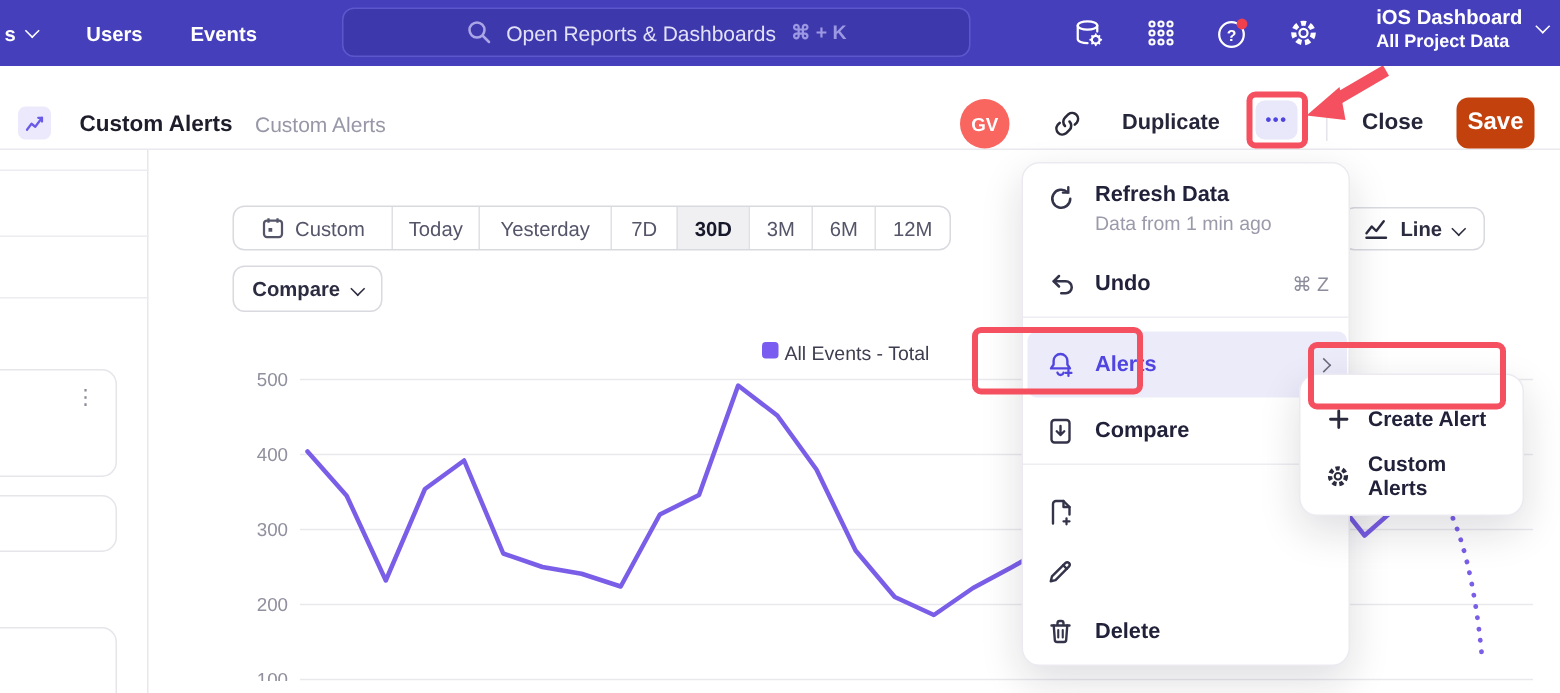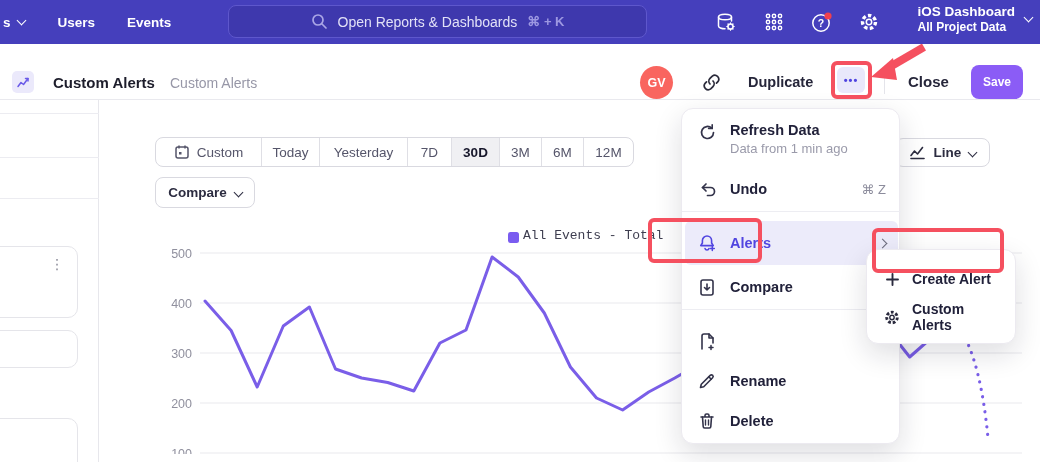--- a/index.html
+++ b/index.html
@@ -43,22 +43,22 @@
     display:flex; align-items:center; justify-content:center; cursor:pointer; }
   #duplicate-btn { left:748px; top:30px; font-size:14.5px; font-weight:600;
     color:#26263a; cursor:pointer; }
   #more-btn { left:837px; top:23px; width:28px; height:26px; background:#e9e8fb;
     border-radius:6px; color:#4f44e0; display:flex; align-items:center;
     justify-content:center; font-size:11px; letter-spacing:1px; font-weight:700;
     cursor:pointer; }
   #tb-divider { left:884px; top:22px; width:1px; height:28px; background:#e4e4ea; }
   #close-btn { left:908px; top:29px; font-size:15px; font-weight:600;
     color:#26263a; cursor:pointer; }
-  #save-btn { left:971px; top:21px; width:52px; height:34px; background:#8b5cf6;
-    border:none; border-radius:8px; color:#fff; font-size:12px; font-weight:700;
+  #save-btn { left:971px; top:21px; width:52px; height:34px; background:#c2410c;
+    border:none; border-radius:8px; color:#fff; font-size:16px; font-weight:700;
     cursor:pointer; font-family:inherit; }
 
   
   #left-pane { left:0; top:100px; width:99px; height:362px; background:#fff;
     border-right:1px solid #e7e7ec; z-index:2; }
   .lp-line { position:absolute; left:0; width:99px; height:1px; background:#ececf1; }
   .lp-card { position:absolute; left:-22px; width:100px; background:#fff;
     border:1px solid #e5e5ea; border-radius:10px; }
   #lp-kebab { position:absolute; left:50px; top:156px; color:#8a8a98;
     font-size:14px; cursor:pointer; }
@@ -78,22 +78,22 @@
   #chart-type-btn { left:895px; top:138px; width:95px; height:29px; background:#fff;
     border:1px solid #d9d9e0; border-radius:8px; display:flex; align-items:center;
     justify-content:center; gap:8px; font-size:13.5px; font-weight:600;
     color:#2c2c40; cursor:pointer; z-index:3; }
   #compare-btn { left:155px; top:177px; width:100px; height:31px; background:#fff;
     border:1px solid #d9d9e0; border-radius:8px; display:flex; align-items:center;
     justify-content:center; gap:8px; font-size:13.5px; font-weight:600;
     color:#2c2c40; cursor:pointer; z-index:3; }
 
   
-  #legend { left:508px; top:228px; display:flex; align-items:flex-end; gap:4px;
-    z-index:1;font-family:Liberation Mono, monospace; }
+  #legend { left:508px; top:228px; display:flex; align-items:flex-start; gap:4px;
+    z-index:1; }
   #legend .swatch { width:11px; height:11px; border-radius:2.5px; background:#7a5cf0; }
   #legend .lbl { font-size:13px; color:#3e3e50; }
 
   
   #menu { left:681px; top:108px; width:219px; height:336px; background:#fff;
     border:1px solid #eceaf0; border-radius:12px; z-index:10;
     box-shadow:0 10px 28px rgba(20,20,43,.14);text-decoration:underline; }
   .menu-row { position:absolute; left:3px; width:213px; display:flex;
     align-items:center; padding:0 12px; gap:13px; cursor:pointer; color:#21213a; }
   .menu-row .mi { width:20px; height:20px; display:flex; align-items:center;
@@ -366,21 +366,20 @@
         </span>
     </div>
 
     <div class="menu-row" style="top:252px;height:40px">
       <span class="mi">
         <svg width="18" height="18" viewBox="0 0 18 18" fill="none" stroke="#33334a" stroke-width="1.6" stroke-linecap="round" stroke-linejoin="round">
           <path d="M2.5 15.5l.8-3.2 8.9-8.9a1.8 1.8 0 0 1 2.5 0l-.1-.1a1.8 1.8 0 0 1 0 2.5l-8.9 8.9-3.2.8z"></path>
           <path d="M10.8 4.8l2.4 2.4"></path>
         </svg>
         </span>
-      <span class="ml">Rename</span>
     </div>
 
     <div class="menu-row" style="top:292px;height:40px">
       <span class="mi">
         <svg width="18" height="18" viewBox="0 0 18 18" fill="none" stroke="#33334a" stroke-width="1.6" stroke-linecap="round" stroke-linejoin="round">
           <path d="M3 5h12M7 5V3.5A1.5 1.5 0 0 1 8.5 2h1A1.5 1.5 0 0 1 11 3.5V5"></path>
           <path d="M4.5 5l.7 9.5A1.5 1.5 0 0 0 6.7 16h4.6a1.5 1.5 0 0 0 1.5-1.5L13.5 5"></path>
           <path d="M7.5 8v5M10.5 8v5" stroke-width="1.4"></path>
         </svg>
         </span>

